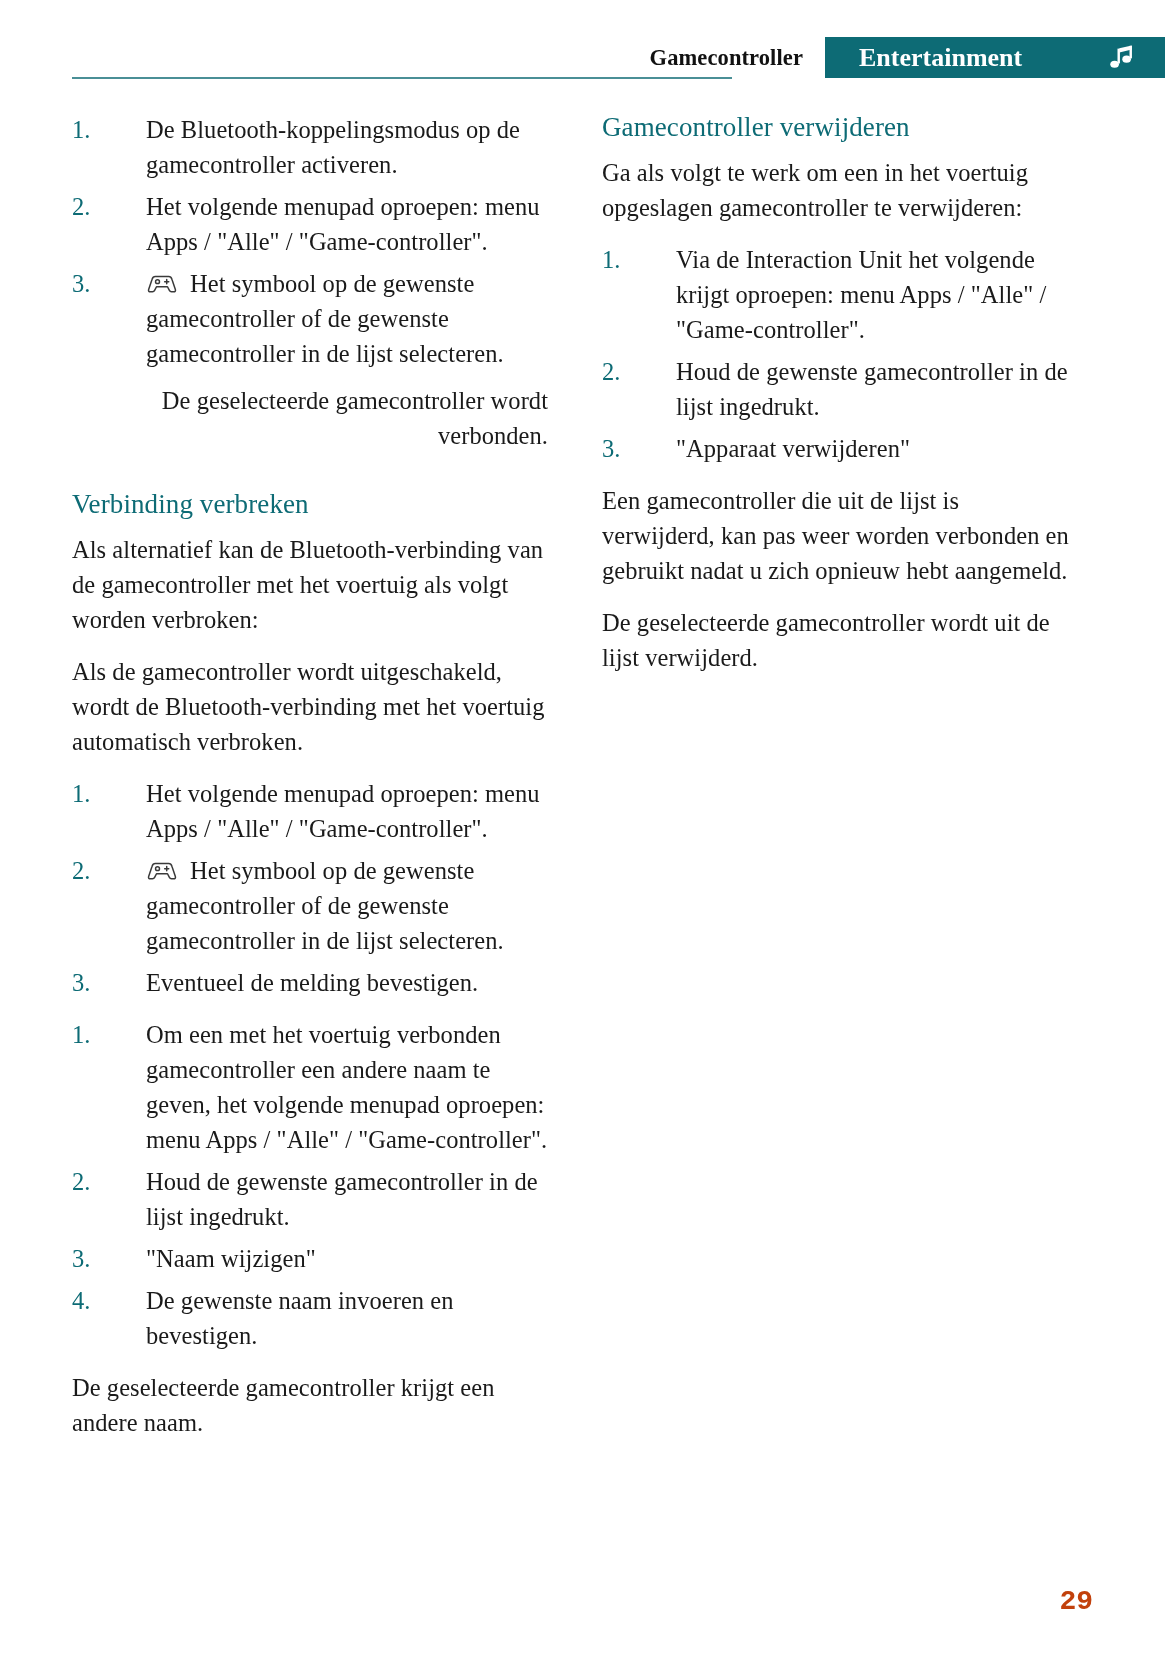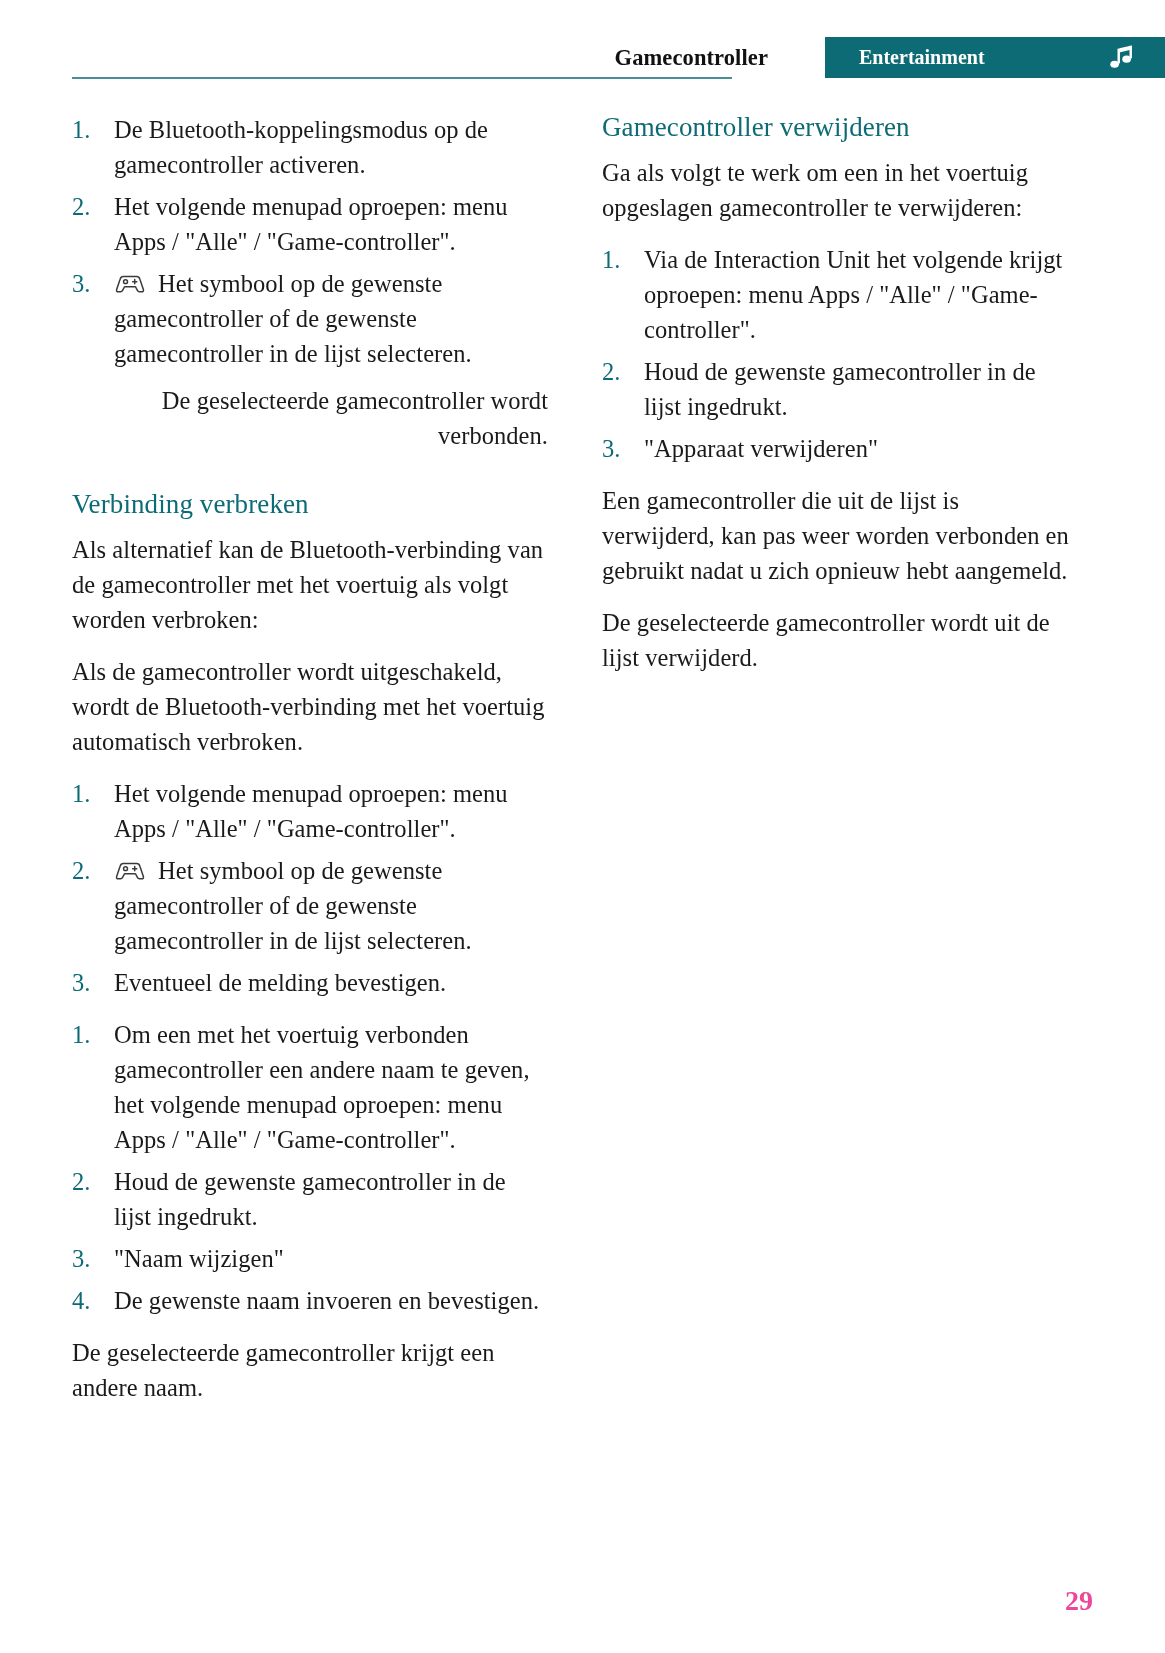--- a/index.html
+++ b/index.html
@@ -24,21 +24,20 @@
   }
   .header-row {
     position: absolute;
     left: 0;
     right: 0;
     top: 37px;
     height: 41px;
     display: flex;
     align-items: stretch;
     justify-content: flex-end;
-    gap: 35px;
   }
   .header-chapter {
     display: flex;
     align-items: center;
     padding: 0 22px 0 20px;
     font-family: "Liberation Serif", "DejaVu Serif", serif;
     font-weight: bold;
     font-size: 22.5px;
     color: #111111;
     letter-spacing: 0.1px;
@@ -46,21 +45,21 @@
   }
   .header-section {
     background: #0d6b75;
     display: flex;
     align-items: center;
     justify-content: flex-start;
     min-width: 340px;
     padding: 0 20px 0 34px;
     color: #ffffff;
     font-weight: bold;
-    font-size: 20px;
+    font-size: 26px;
     white-space: nowrap;
     box-sizing: border-box;
   }
   .header-section-label {
     flex: 1;
     text-align: left;
   }
   .header-icon {
     display: inline-flex;
     align-items: center;
@@ -134,43 +133,44 @@
     width: 42px;
     flex: 0 0 42px;
     font-family: "Liberation Serif", "DejaVu Serif", serif;
   }
   .step-body {
     font-size: 24.5px;
     line-height: 35px;
     color: #1a1a1a;
     flex: 1;
     letter-spacing: 0.05px;
+    margin-left: 32px;
   }
   .step-sub {
     margin-top: 12px;
     text-align: right;
   }
 
   .inline-icon {
     display: inline-block;
     vertical-align: -3px;
     width: 32px;
     height: 22px;
     margin-right: 12px;
   }
 
   
   .page-number {
     position: absolute;
     right: 72px;
     bottom: 36px;
-    font-family: Liberation Serif, serif;
+    font-family: Liberation Mono, monospace;
     font-weight: bold;
     font-size: 28px;
-    color: #ec4899;
+    color: #c2410c;
   }
 </style>
 </head>
 <body>
 
 <div class="page-header">
   <div class="header-row">
     <div class="header-chapter">Gamecontroller</div>
     <div class="header-section">
       <span class="header-section-label">Entertainment</span>

